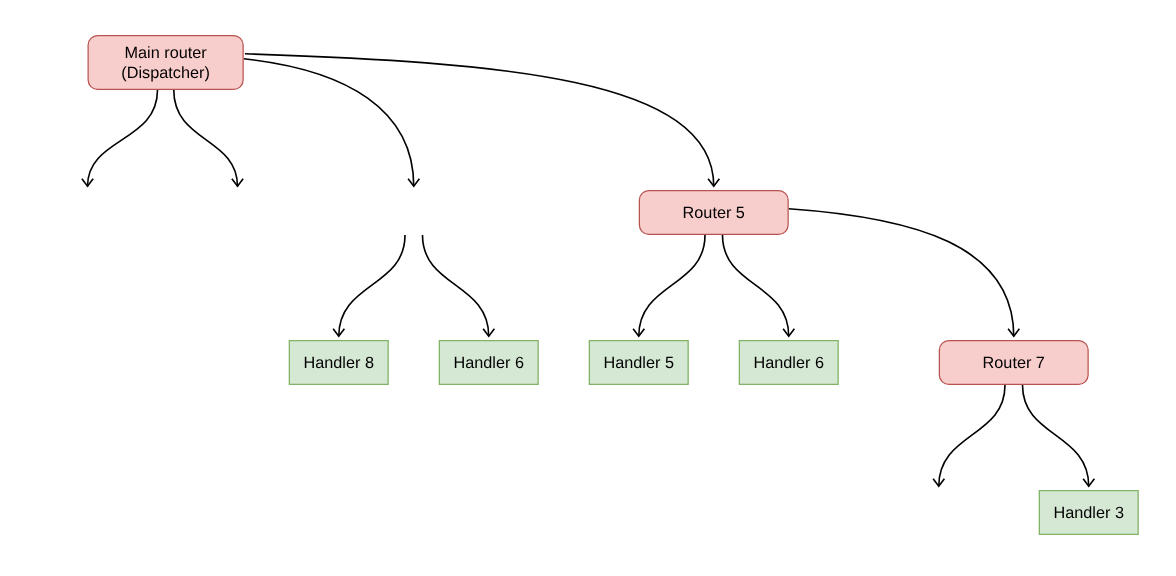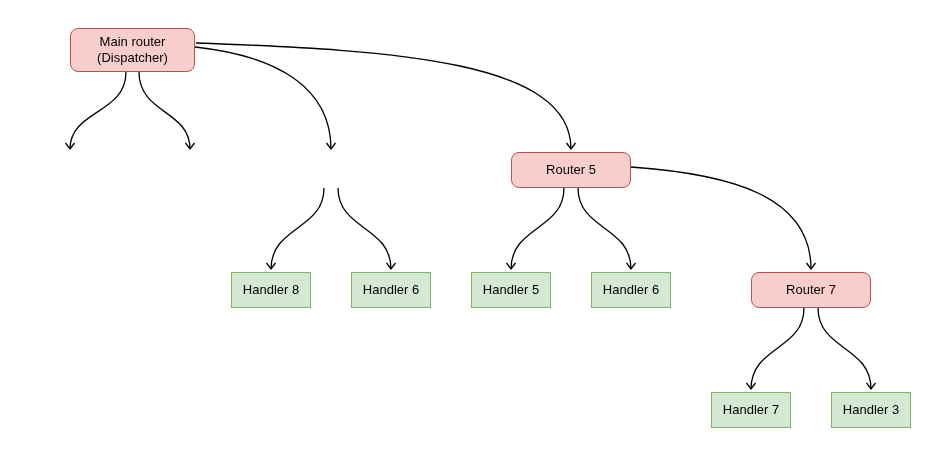--- a/index.html
+++ b/index.html
@@ -84,17 +84,16 @@
   <div class="node handler" style="left:231px; top:272px; width:80px;  height:36px">Handler 8</div>
 
   <div class="node handler" style="left:351px; top:272px; width:80px;  height:36px">Handler 6</div>
 
   <div class="node handler" style="left:471px; top:272px; width:80px;  height:36px">Handler 5</div>
 
   <div class="node handler" style="left:591px; top:272px; width:80px;  height:36px">Handler 6</div>
 
   <div class="node router" style="left:751px; top:272px; width:120px; height:36px">Router 7</div>
 
-  <div class="node handler" style="left:711px; top:392px; width:80px;  height:36px">Handler 7</div>
 
   <div class="node handler" style="left:831px; top:392px; width:80px;  height:36px">Handler 3</div>
 
 </div>
 
 </body></html>

